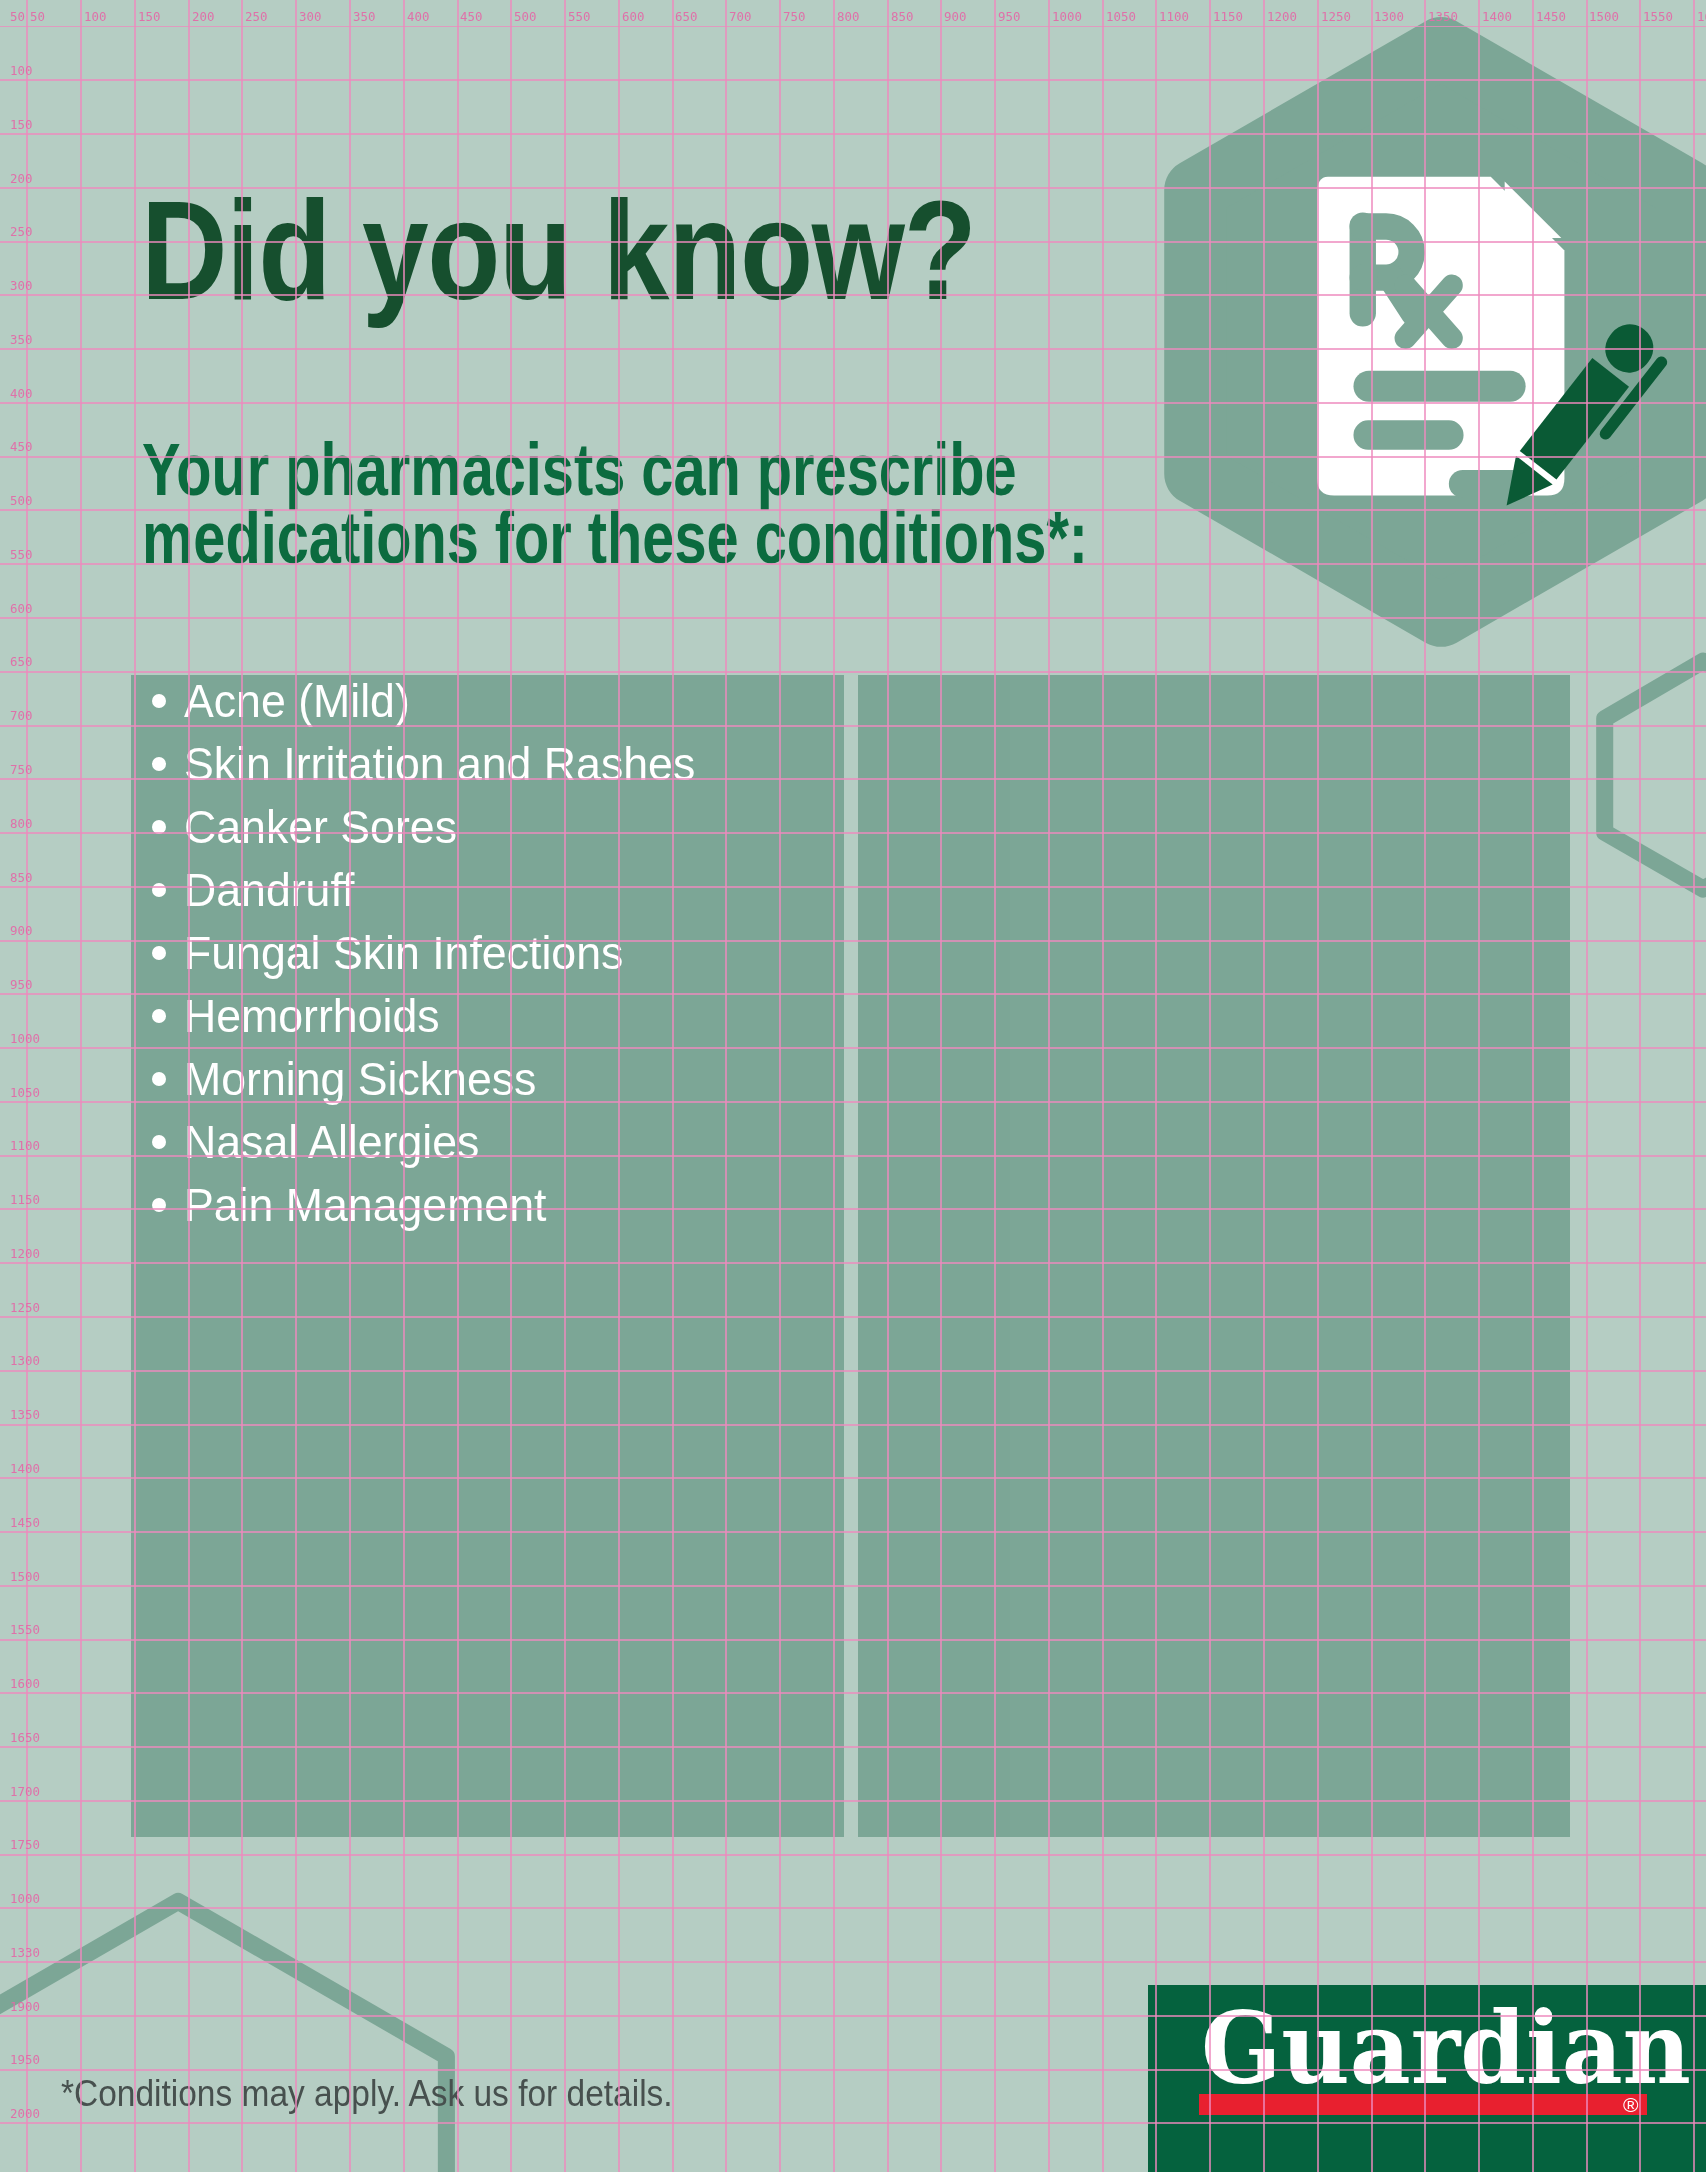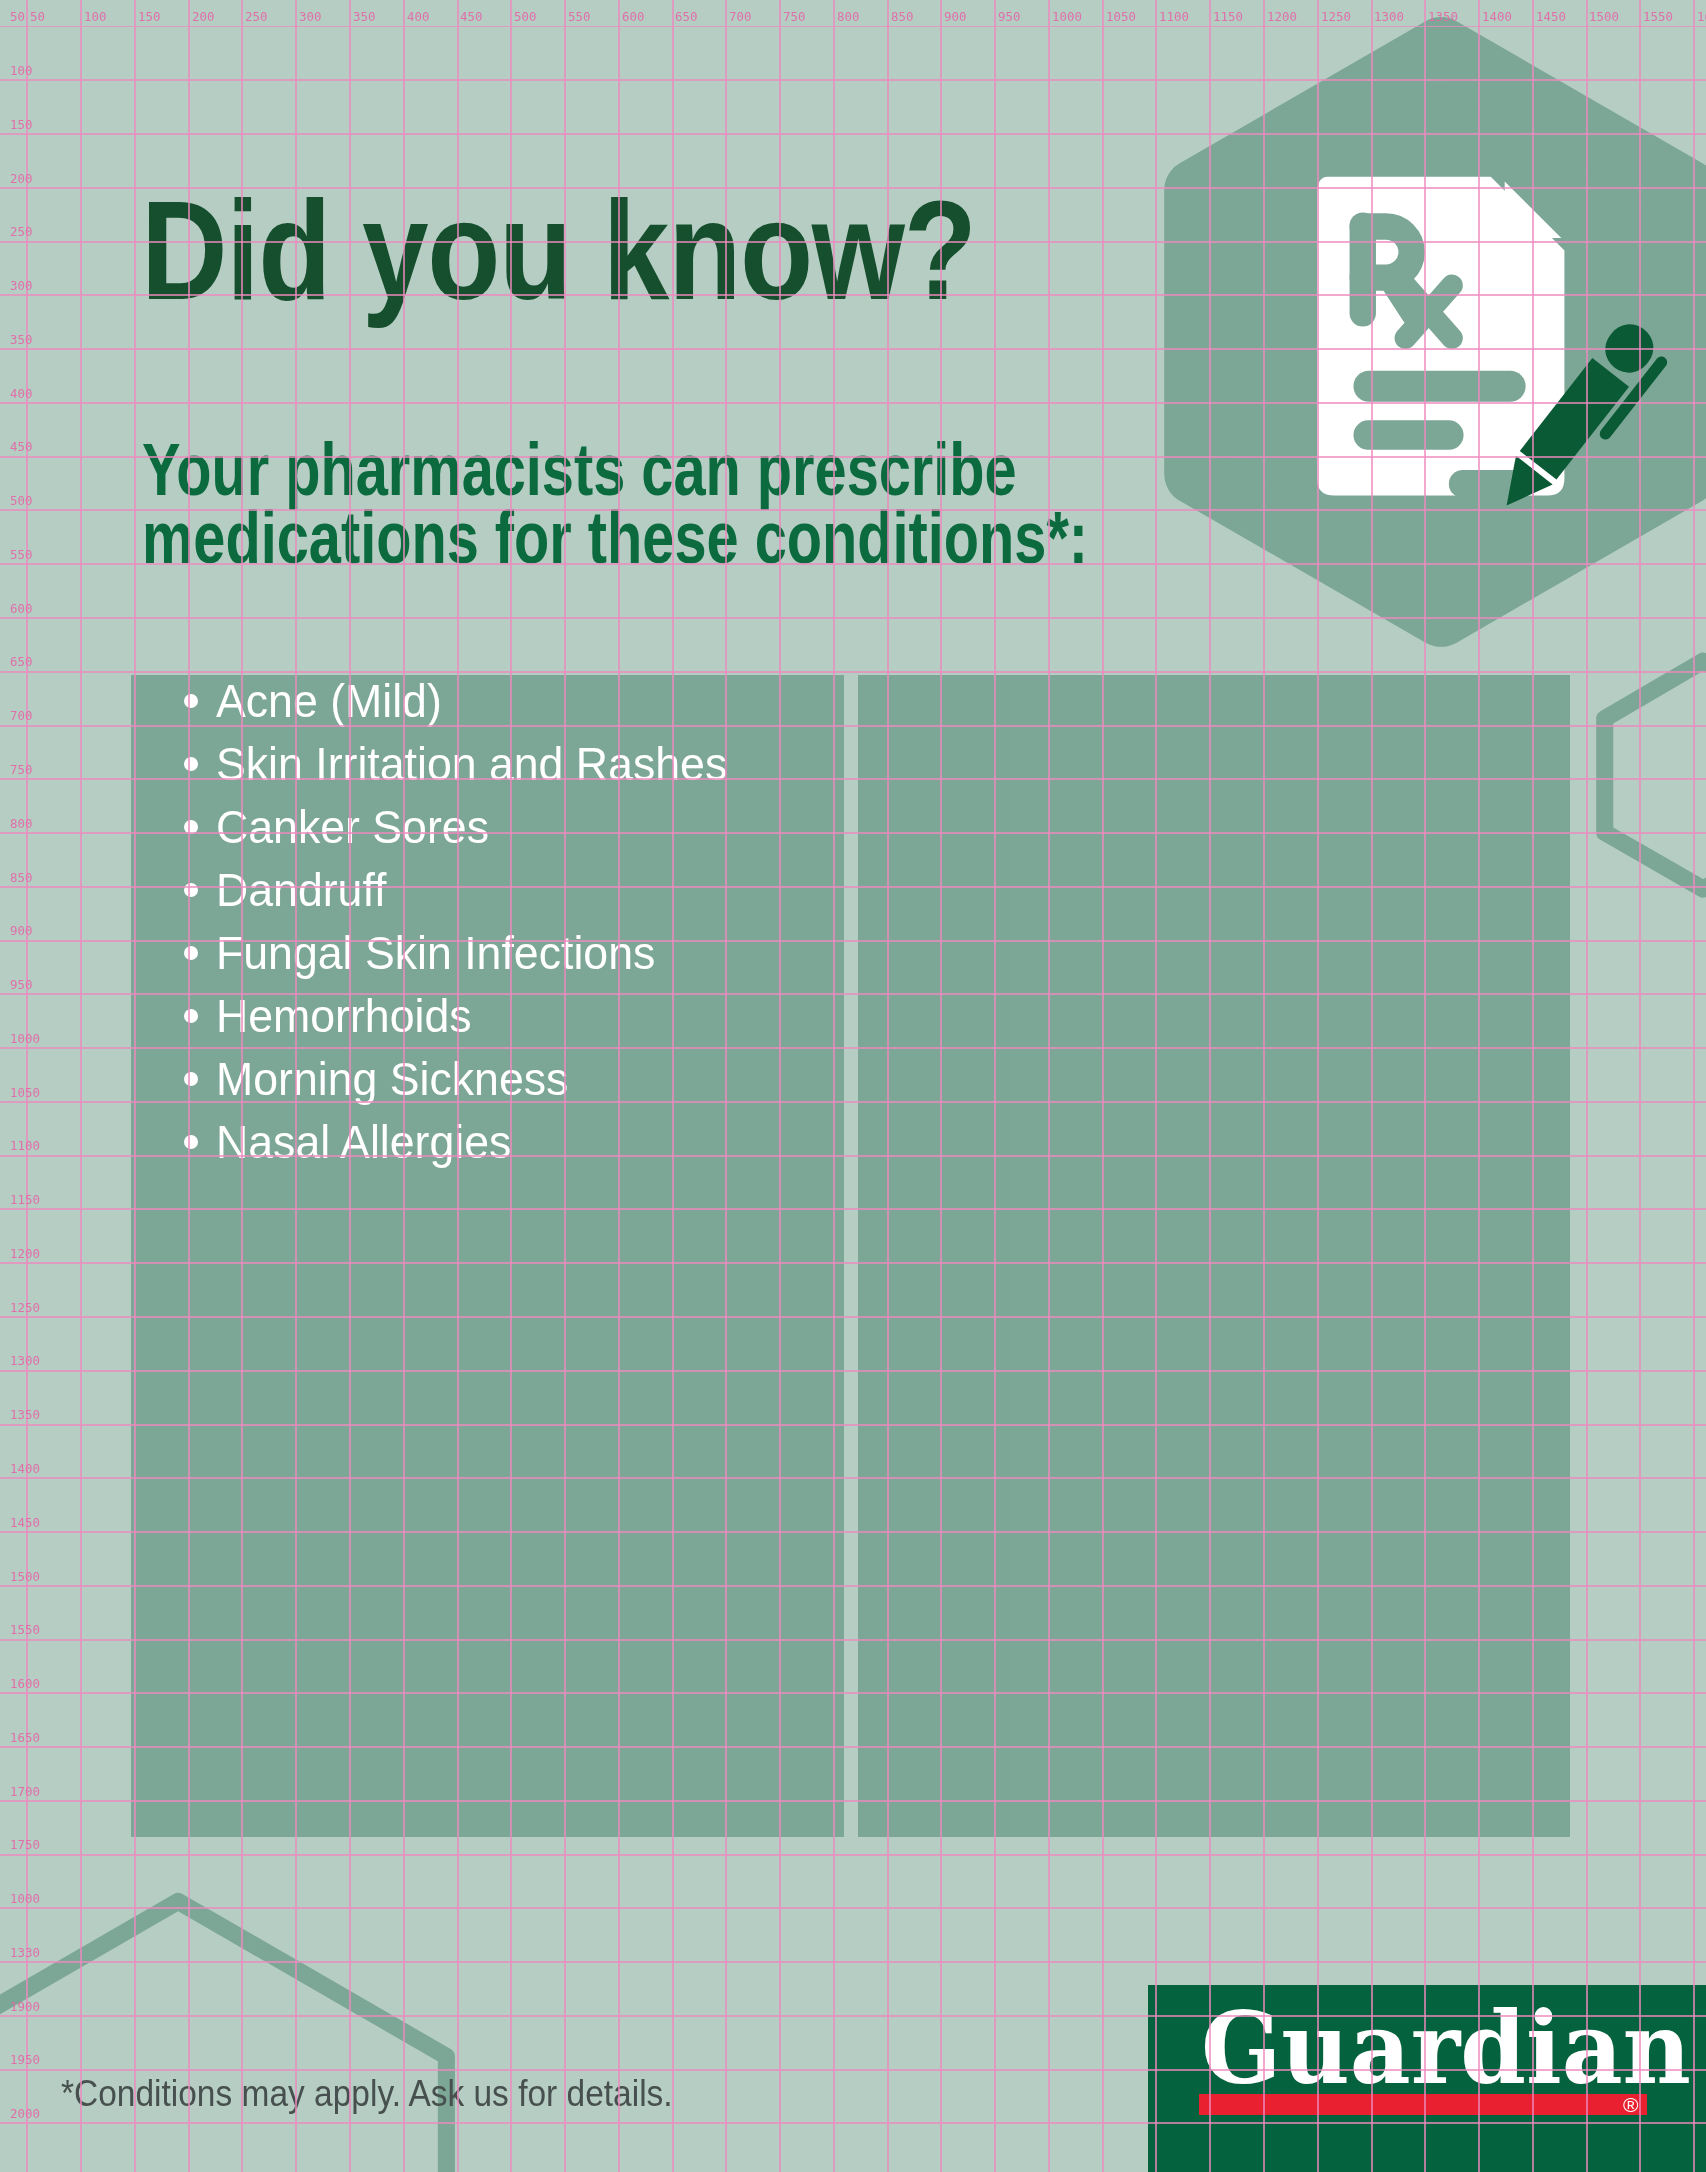--- a/index.html
+++ b/index.html
@@ -11,21 +11,21 @@
          transform:scaleX(.85);transform-origin:left top;letter-spacing:-1.6px;}
   .subtitle{position:absolute;left:142px;top:436px;font-size:74px;line-height:68px;
          font-weight:bold;color:#0b6b3f;white-space:pre-line;
          transform:scaleX(.78);transform-origin:left top;}
   .footnote{position:absolute;left:61px;top:2076px;font-size:36px;line-height:36px;
          color:#47504e;white-space:nowrap;transform:scaleX(.93);transform-origin:left top;}
   
   .panel{position:absolute;top:675px;height:1162px;background:#7ca696;}
   .panel.p1{left:131px;width:713px;}
   .panel.p2{left:858px;width:712px;}
-  .cond-list{position:absolute;left:184px;top:669px;width:667px;text-align:center;}
+  .cond-list{position:absolute;left:152px;top:669px;width:667px;text-align:center;}
   .cond-row{display:flex;align-items:center;height:63px;}
   .dot{width:14px;height:14px;border-radius:50%;background:#fff;margin-right:18px;flex:0 0 auto;}
   .cond-txt{color:#fff;font-size:47px;line-height:63px;white-space:nowrap;
             transform:scaleX(.95);transform-origin:left center;}
   
   .hex-svg{position:absolute;}
   
   .gbox{position:absolute;left:1148px;top:1985px;width:559px;height:188px;background:#05623e;}
   .gword{position:absolute;left:53px;top:14px;font-family:"DejaVu Serif",serif;font-weight:bold;
          font-size:99px;line-height:99px;color:#fff;white-space:nowrap;
@@ -110,20 +110,24 @@
         <span class="dot"></span>
         <span class="cond-txt">Hemorrhoids</span>
       </div>
       <div class="cond-row">
         <span class="dot"></span>
         <span class="cond-txt">Morning Sickness</span>
       </div>
       <div class="cond-row">
         <span class="dot"></span>
         <span class="cond-txt">Nasal Allergies</span>
+      </div>
+      <div class="cond-row">
+        <span class="dot"></span>
+        <span class="cond-txt">Pain Management</span>
       </div>
     </div>
 
   <div class="footnote z6">*Conditions may apply. Ask us for details.</div>
 
   <div class="gbox z6">
     <div class="gword">Guardian</div>
     <div class="gbar"></div>
     <div class="greg">®</div>
   </div>

